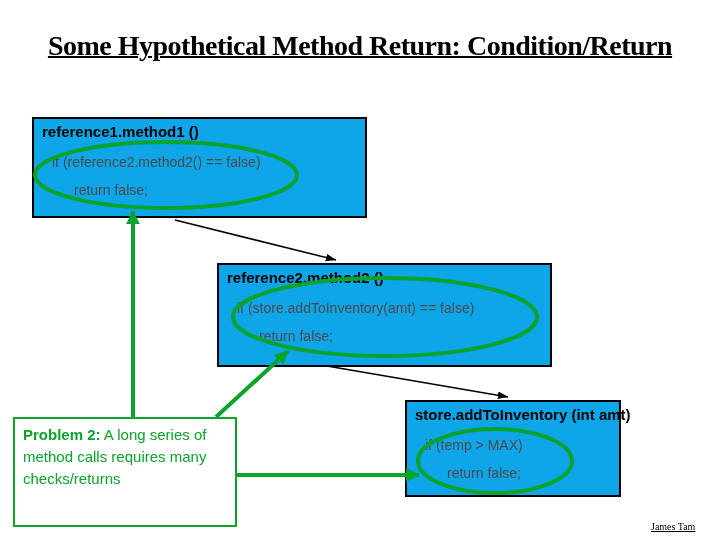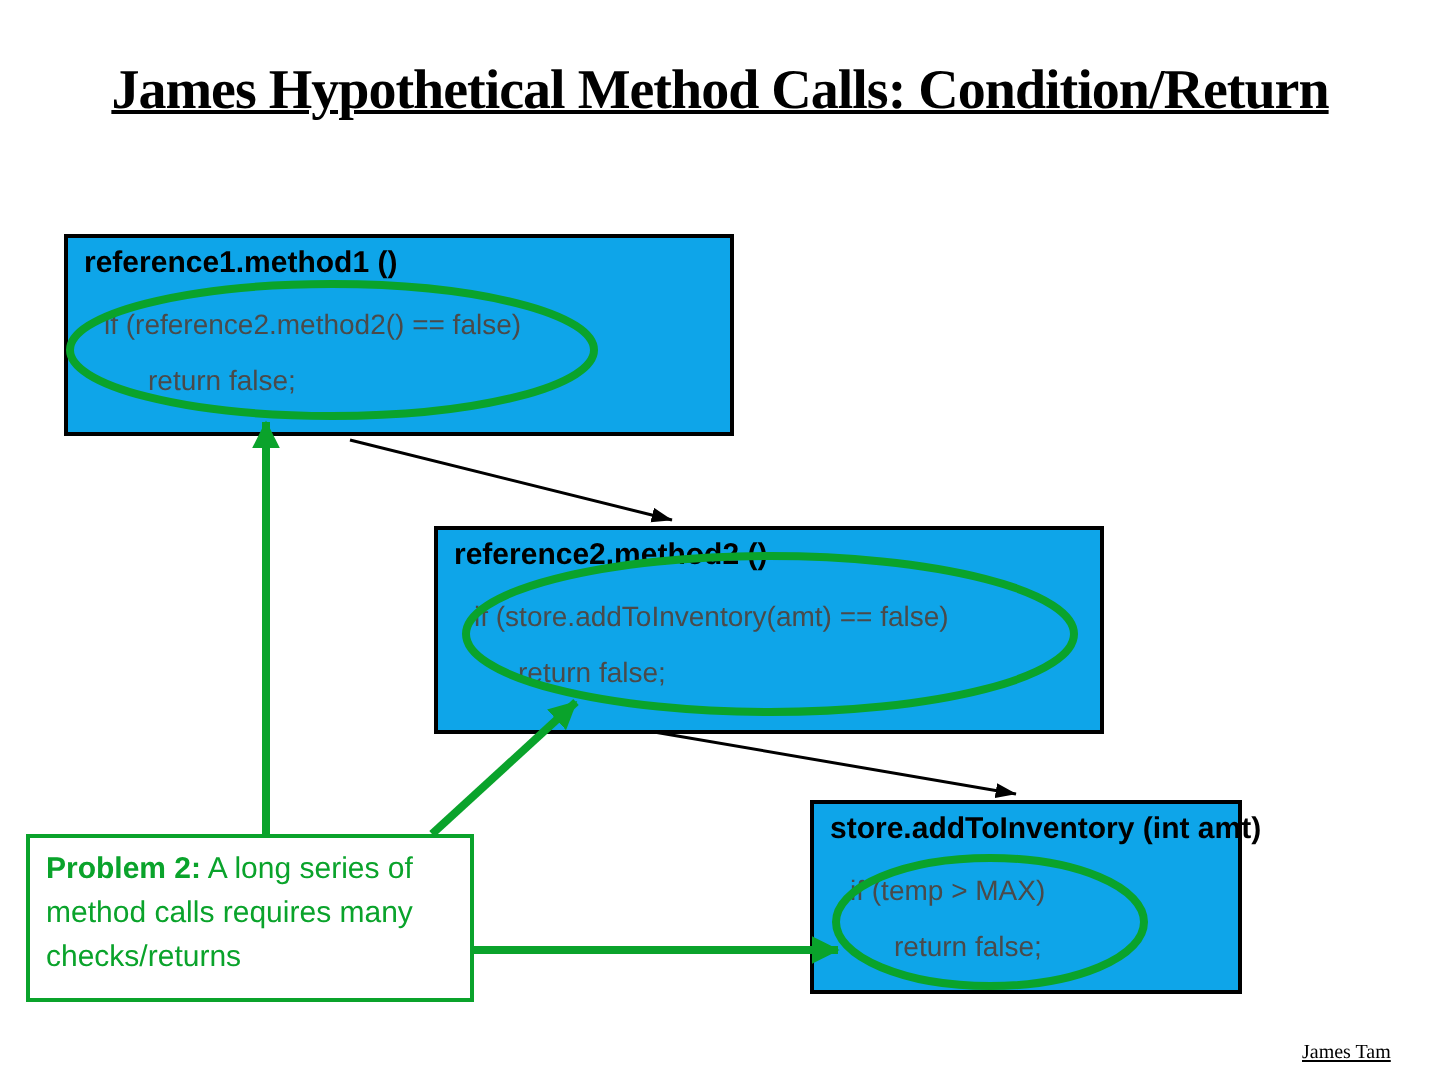--- a/index.html
+++ b/index.html
@@ -47,21 +47,21 @@
   .codebox .line-return { left: 40px; top: 63px; }
 
   #method1-box   { left: 32px;  top: 117px; width: 335px; height: 101px; }
   #method2-box   { left: 217px; top: 263px; width: 335px; height: 104px; }
   #inventory-box { left: 405px; top: 400px; width: 216px; height: 97px;  }
 
   
   .problem-box {
     position: absolute;
     left: 13px; top: 417px;
-    width: 224px; height: 84px;
+    width: 224px; height: 110px;
     border: 2px solid var(--green);
     background: #ffffff;
     box-sizing: border-box;
   }
   .problem-box p {
     margin: 5px 0 0 8px;
     width: 196px;
     font-size: 15px;
     line-height: 22px;
     color: var(--green);
@@ -88,21 +88,21 @@
     pointer-events: none;
   }
   .overlay .green-stroke { fill: none; stroke: var(--green); }
   .overlay .black-stroke { fill: none; stroke: var(--ink); }
 </style>
 </head>
 <body>
 
 <div class="slide">
 
-  <h1 class="slide-title">James Hypothetical Method Calls: Condition/Return</h1>
+  <h1 class="slide-title">Some Hypothetical Method Return: Condition/Return</h1>
 
   <div class="codebox" id="method1-box">
     <div class="box-header">reference1.method1 ()</div>
     <div class="box-line line-if">if (reference2.method2() == false)</div>
     <div class="box-line line-return">return false;</div>
   </div>
 
   <div class="codebox" id="method2-box">
     <div class="box-header">reference2.method2 ()</div>
     <div class="box-line line-if">if (store.addToInventory(amt) == false)</div>

